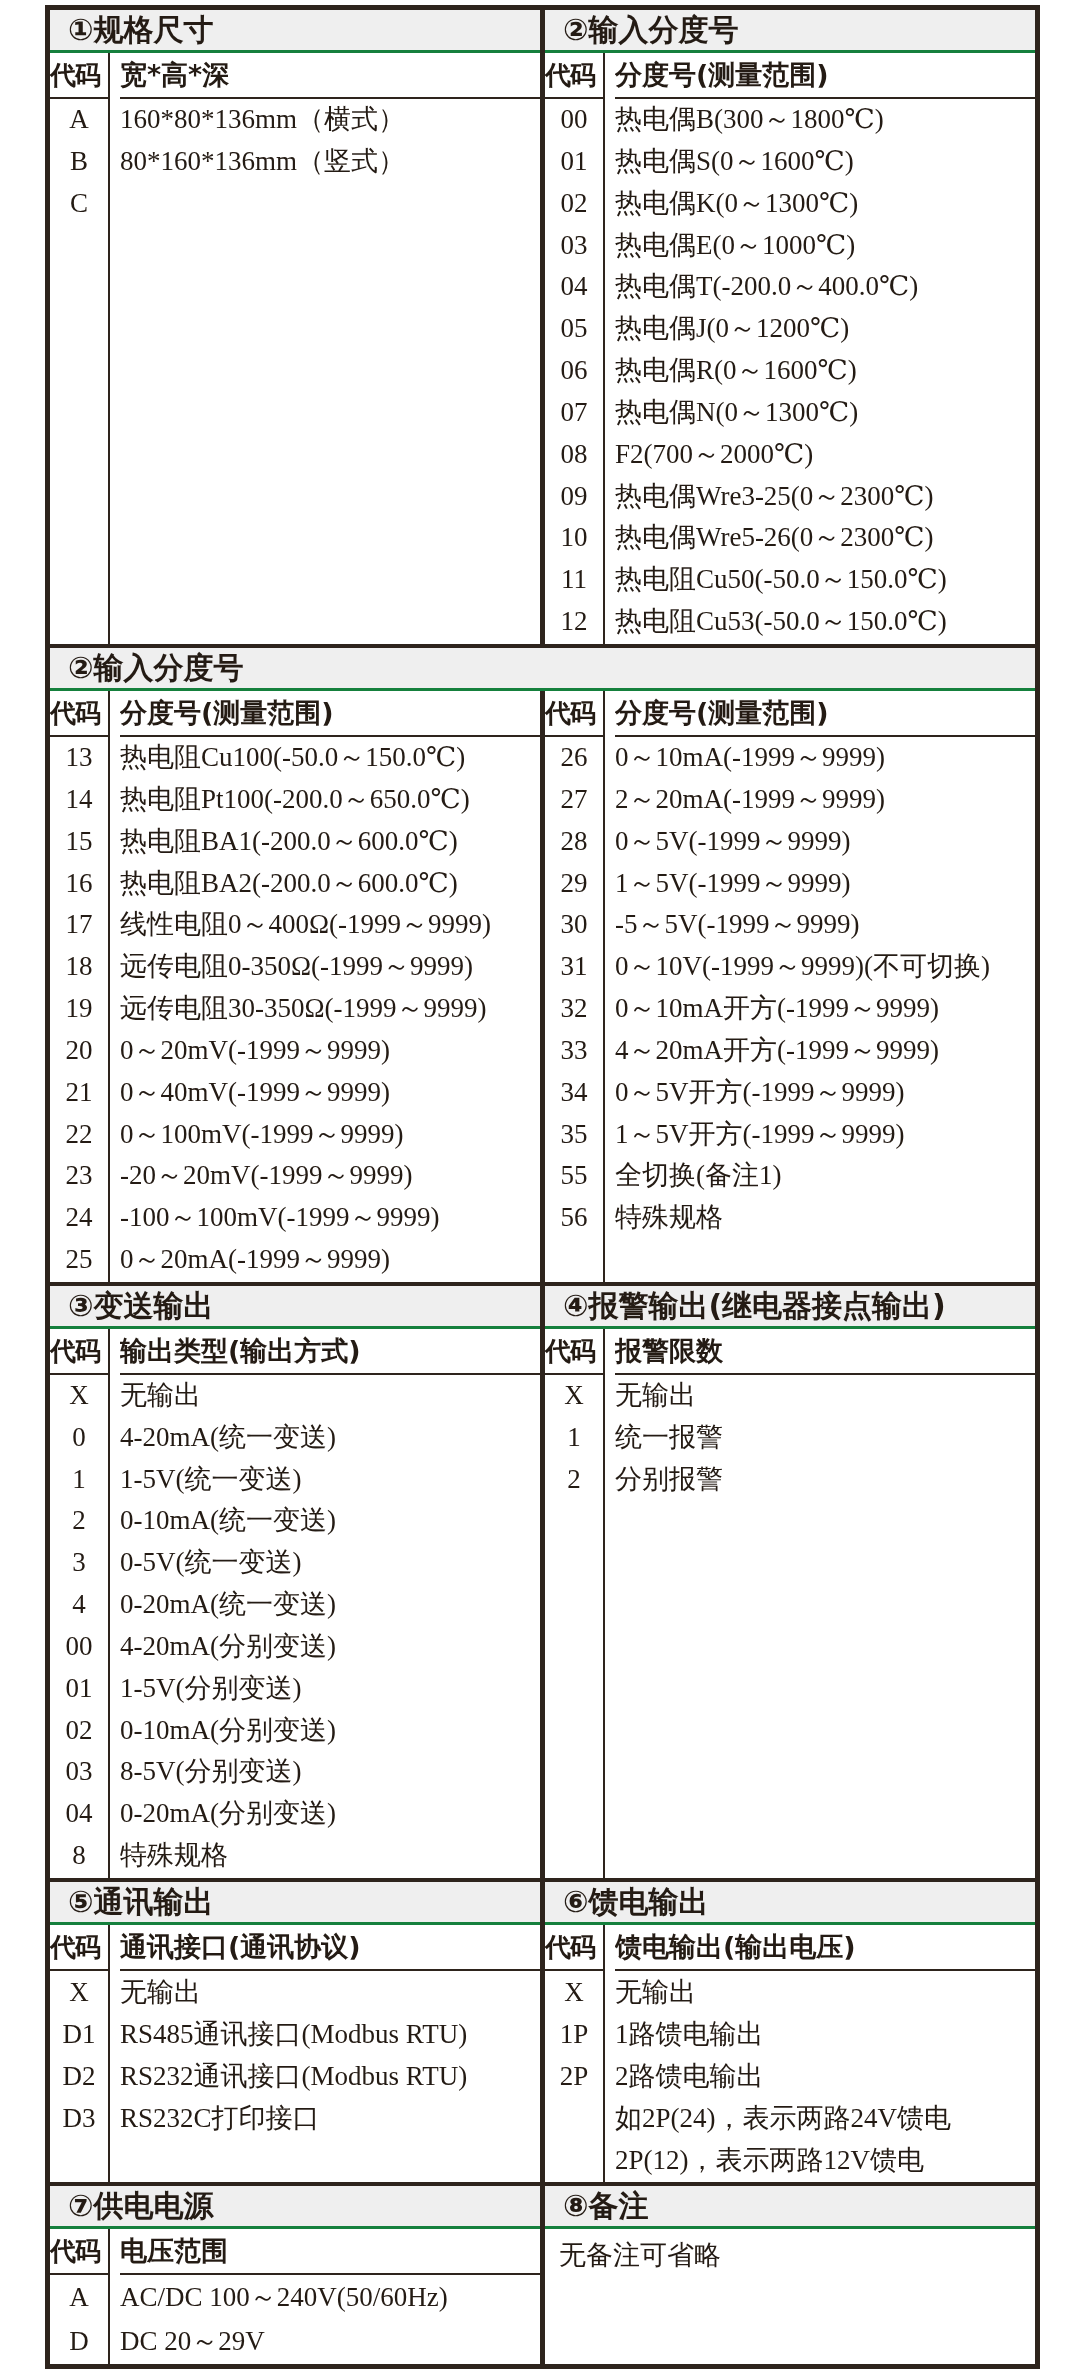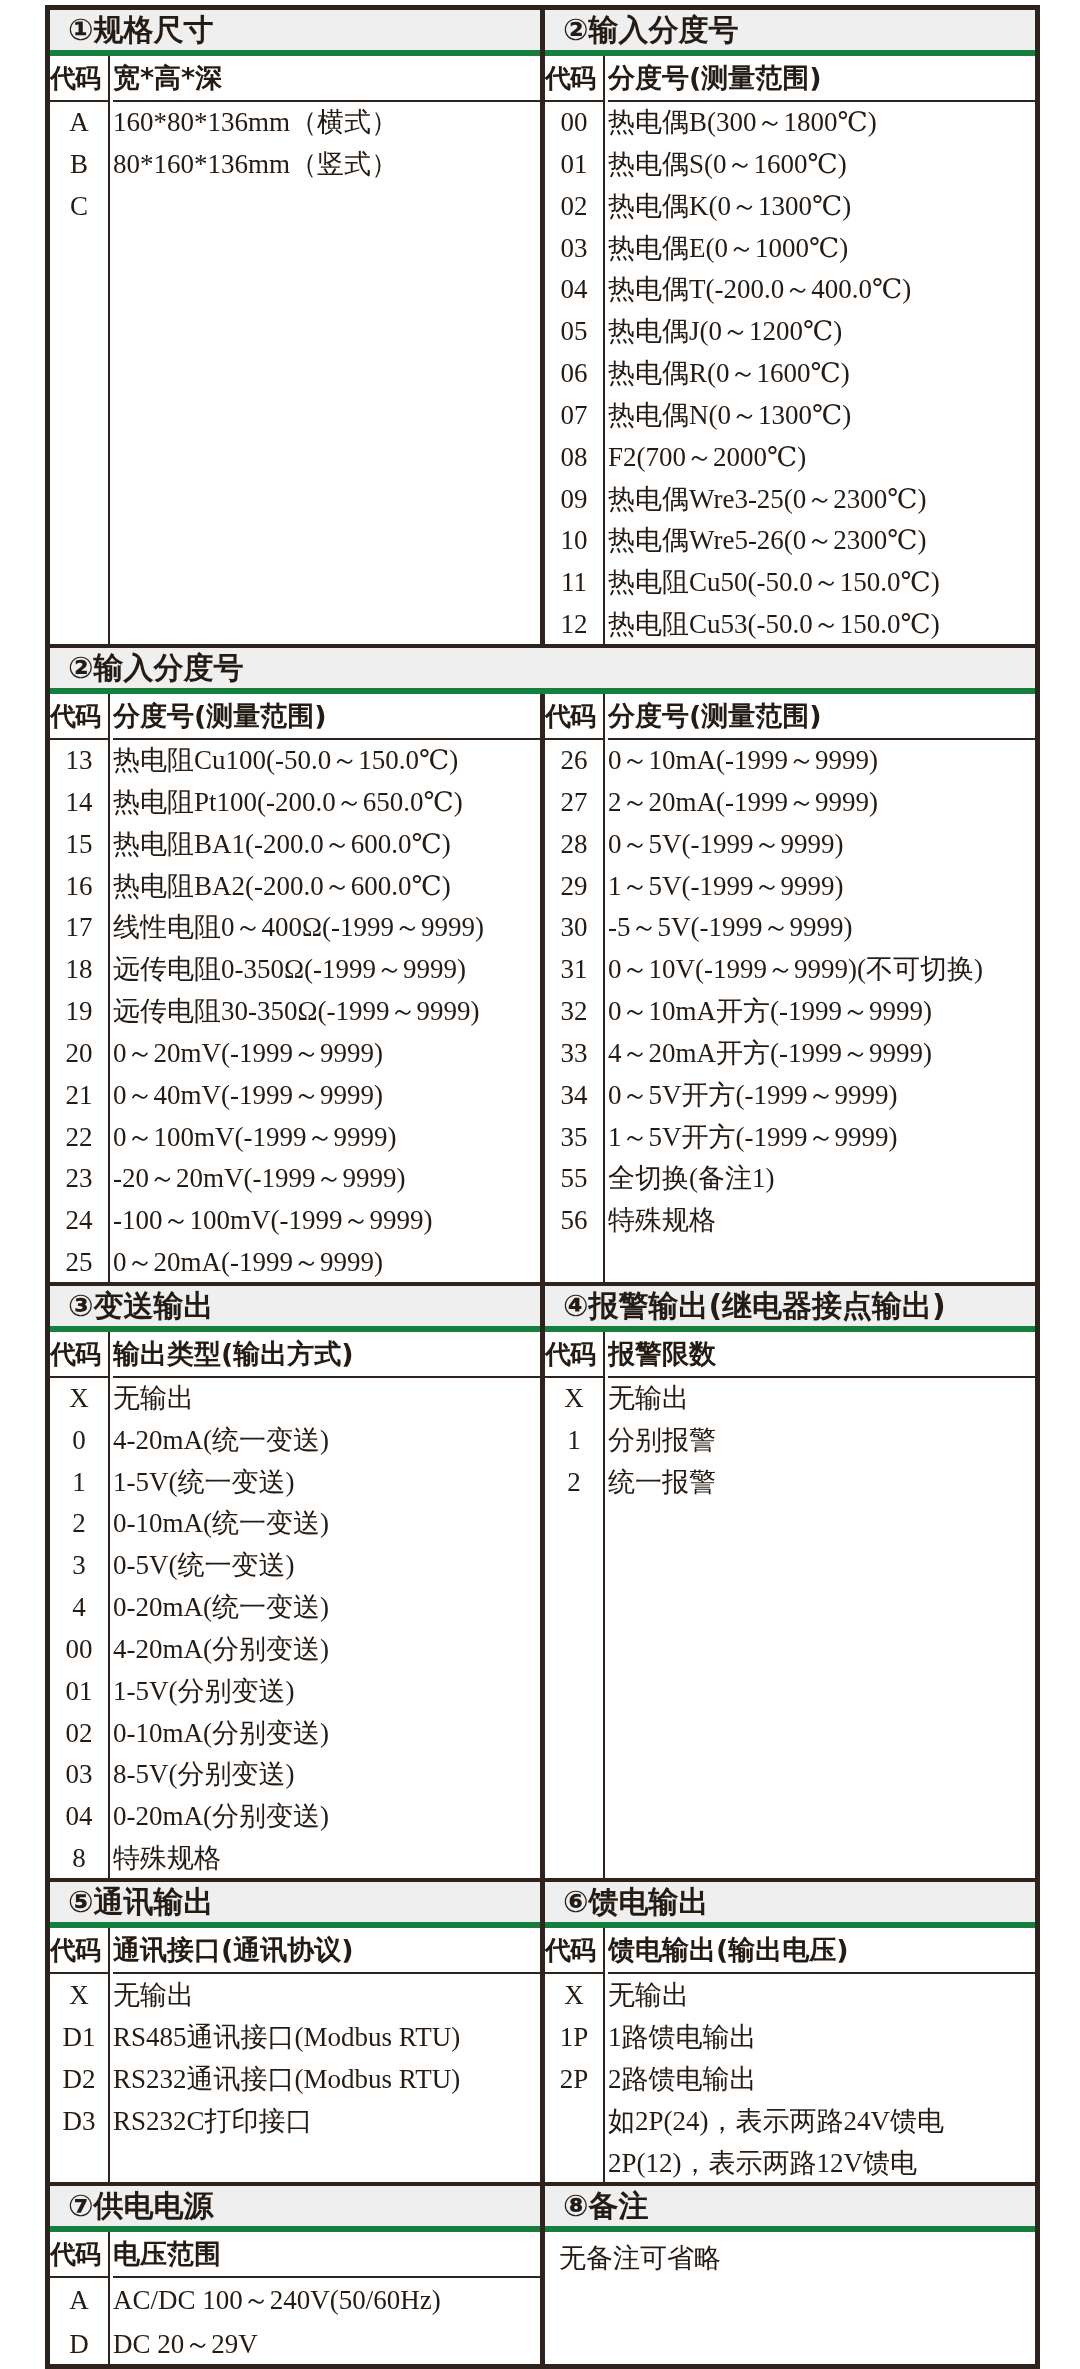--- a/index.html
+++ b/index.html
@@ -9,29 +9,29 @@
          border:5px solid #2e241d;background:#ffffff;display:flex;flex-direction:column;}
   .band{box-sizing:border-box;display:flex;flex-direction:row;}
   .band+.band{border-top:4px solid #2e241d;}
   .band-a{height:634px;--rh:41.85px;}
   .band-b{height:638px;--rh:41.85px;flex-direction:column;}
   .band-c{height:596px;--rh:41.83px;}
   .band-d{height:304px;--rh:42px;}
   .band-e{height:182px;--rh:44px;}
   .sec{flex:1 1 0;display:flex;flex-direction:column;min-width:0;}
   .sec+.sec{border-left:5px solid #2e241d;}
-  .sec-title{flex:0 0 40px;line-height:40px;background:#efefef;border-bottom:6px solid #15803d;
+  .sec-title{flex:0 0 40px;line-height:40px;background:#efefef;border-bottom:3px solid #15803d;
              font-family:"DejaVu Sans","Liberation Sans",sans-serif;font-weight:700;
              font-size:30px;padding-left:18px;white-space:nowrap;overflow:hidden;}
   .sec-body{flex:1 1 auto;display:flex;flex-direction:row;min-height:0;}
   .full-body{flex:1 1 auto;display:flex;flex-direction:row;min-height:0;}
   .half{flex:1 1 0;display:flex;flex-direction:row;min-width:0;}
   .half+.half{border-left:5px solid #2e241d;}
   .codes{flex:0 0 58px;border-right:2px solid #2e241d;display:flex;flex-direction:column;}
-  .descs{flex:1 1 auto;display:flex;flex-direction:column;padding-left:3px;min-width:0;}
+  .descs{flex:1 1 auto;display:flex;flex-direction:column;padding-left:10px;min-width:0;}
   .hdr-cell{flex:0 0 44px;line-height:44px;border-bottom:2px solid #2e241d;
             font-family:"DejaVu Sans","Liberation Sans",sans-serif;font-weight:700;
             font-size:27px;white-space:nowrap;overflow:hidden;}
   .codes .hdr-cell{text-align:left;font-size:26px;letter-spacing:-1px;}
   .cell{flex:0 0 var(--rh);line-height:var(--rh);font-size:27px;white-space:nowrap;overflow:visible;}
   .code-cell{text-align:center;}
   .note-body{flex:1 1 auto;padding:4px 0 0 14px;}
   .note-text{font-size:27px;line-height:44px;white-space:nowrap;}
 </style>
 </head>
@@ -220,22 +220,22 @@
           <div class="hdr-cell">代码</div>
 
         <div class="cell code-cell">X</div>
             <div class="cell code-cell">1</div>
             <div class="cell code-cell">2</div>
           </div>
         <div class="descs">
           <div class="hdr-cell">报警限数</div>
 
         <div class="cell desc-cell">无输出</div>
+            <div class="cell desc-cell">统一报警</div>
             <div class="cell desc-cell">分别报警</div>
-            <div class="cell desc-cell">统一报警</div>
           </div>
       </div>
     </section>
   </div>
 
   <div class="band band-d">
     <section class="sec">
       <div class="sec-title">⑤通讯输出</div>
       <div class="sec-body">
         <div class="codes">

